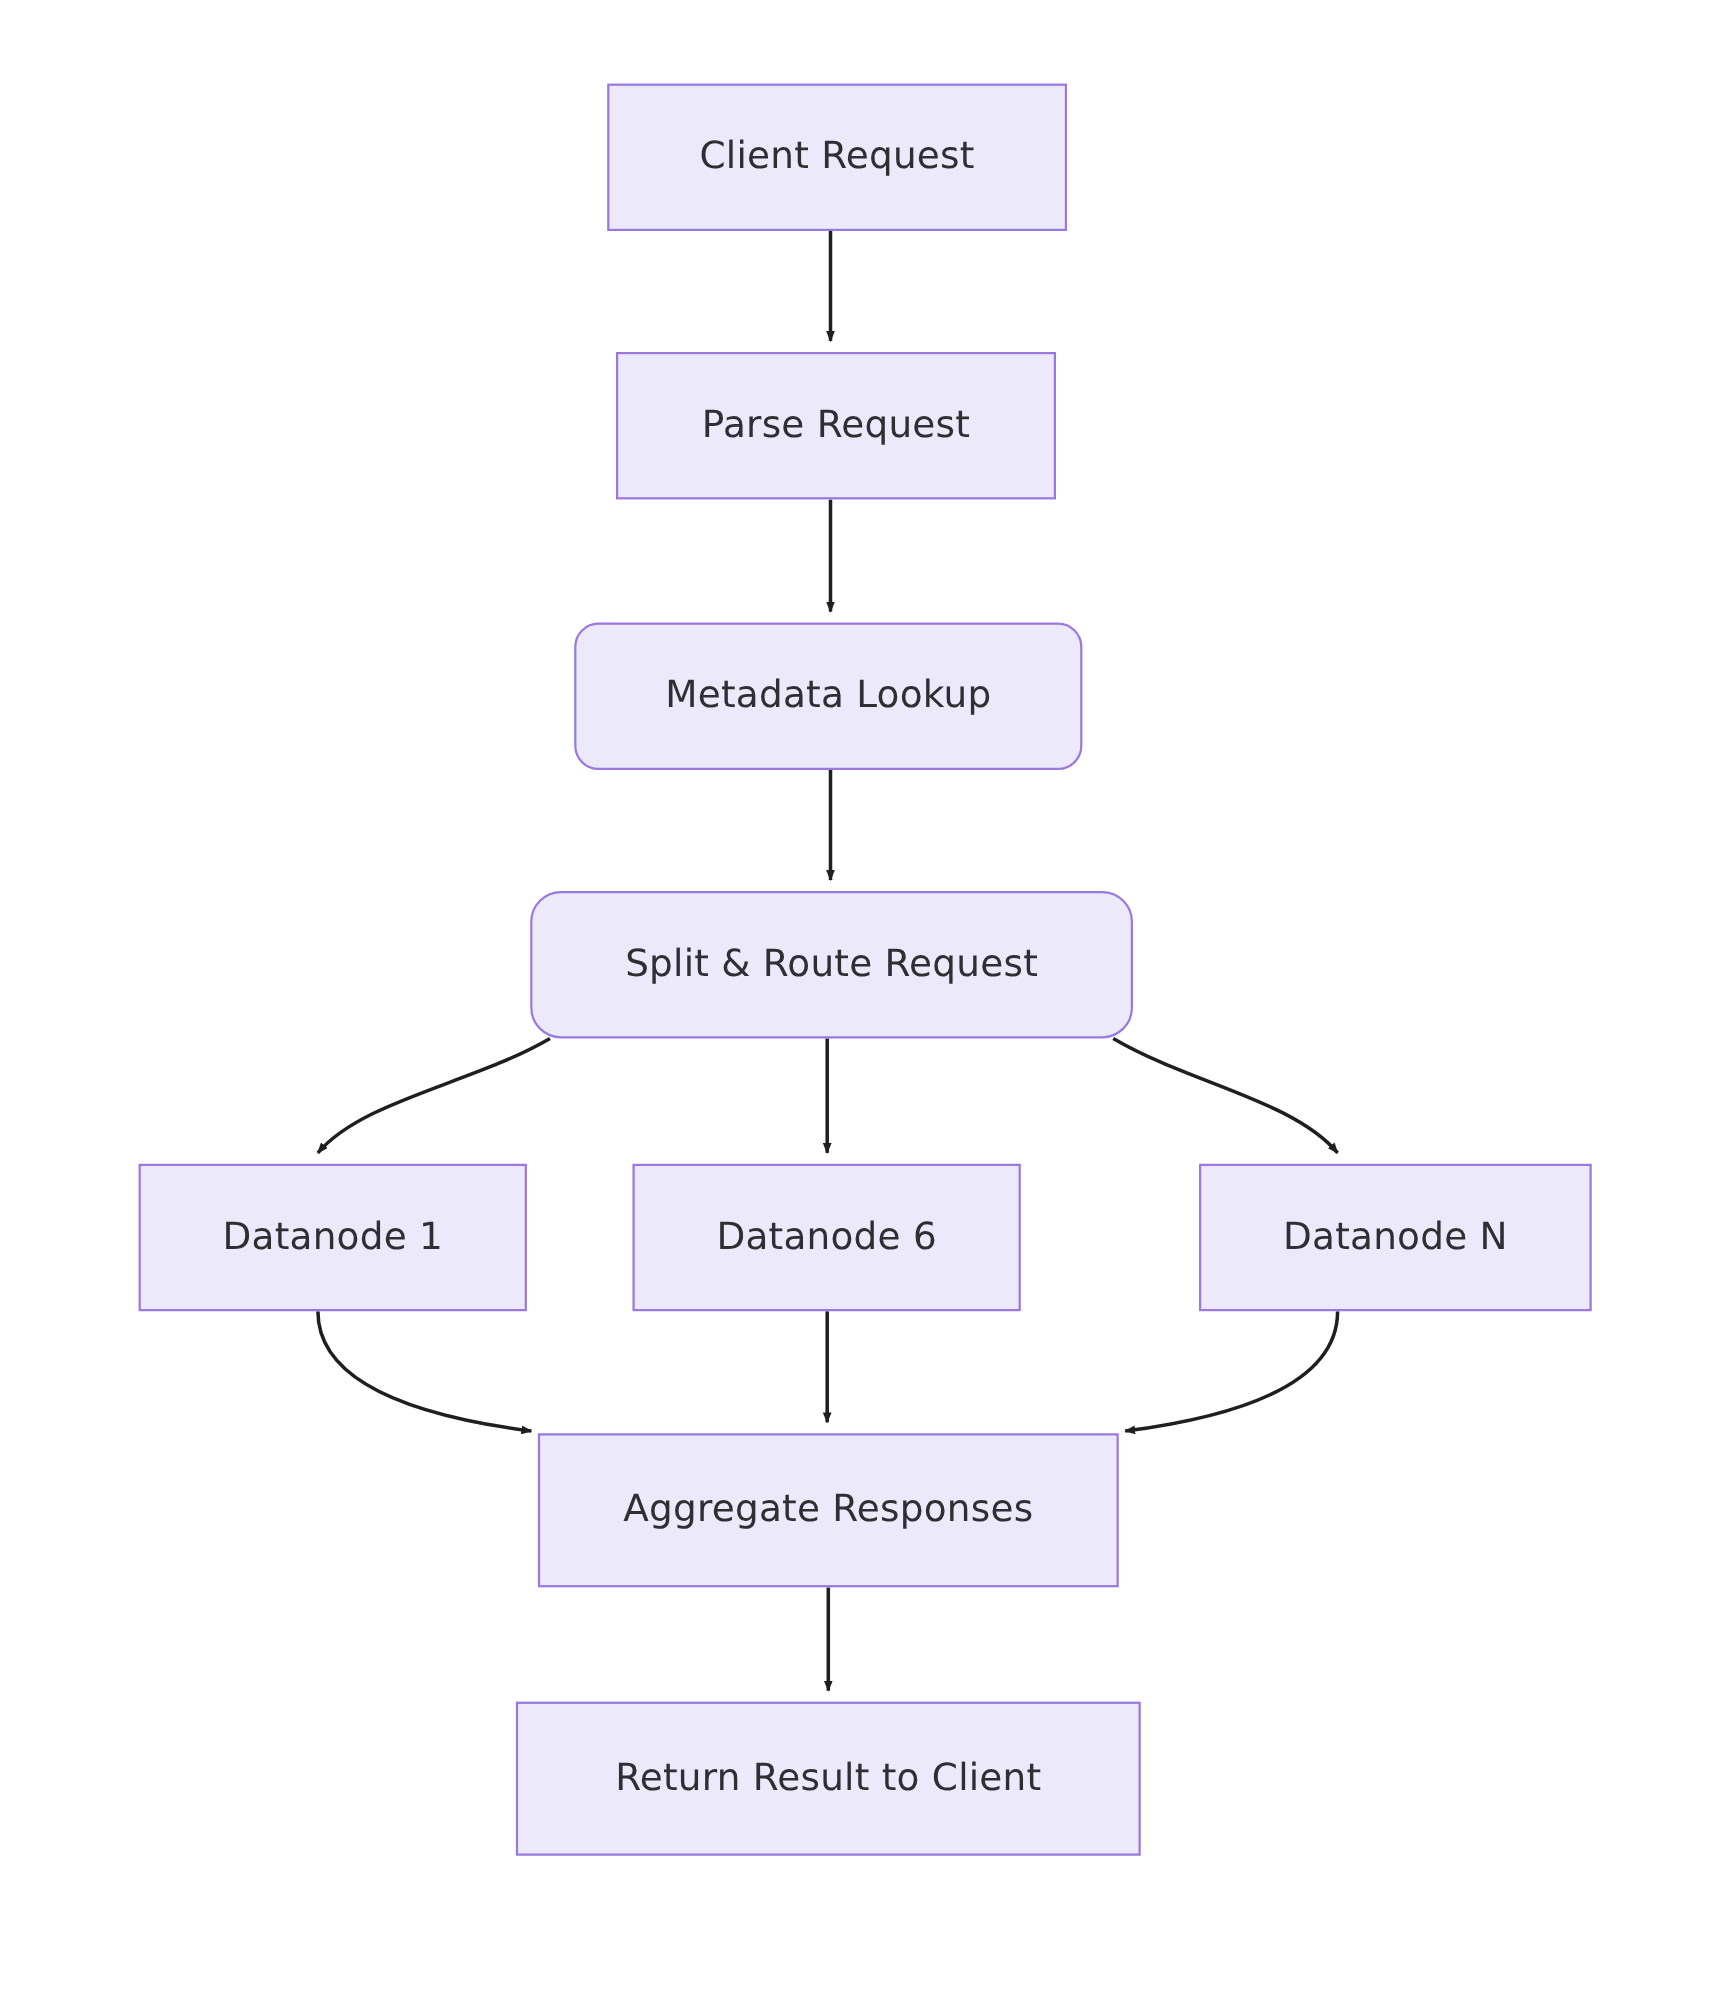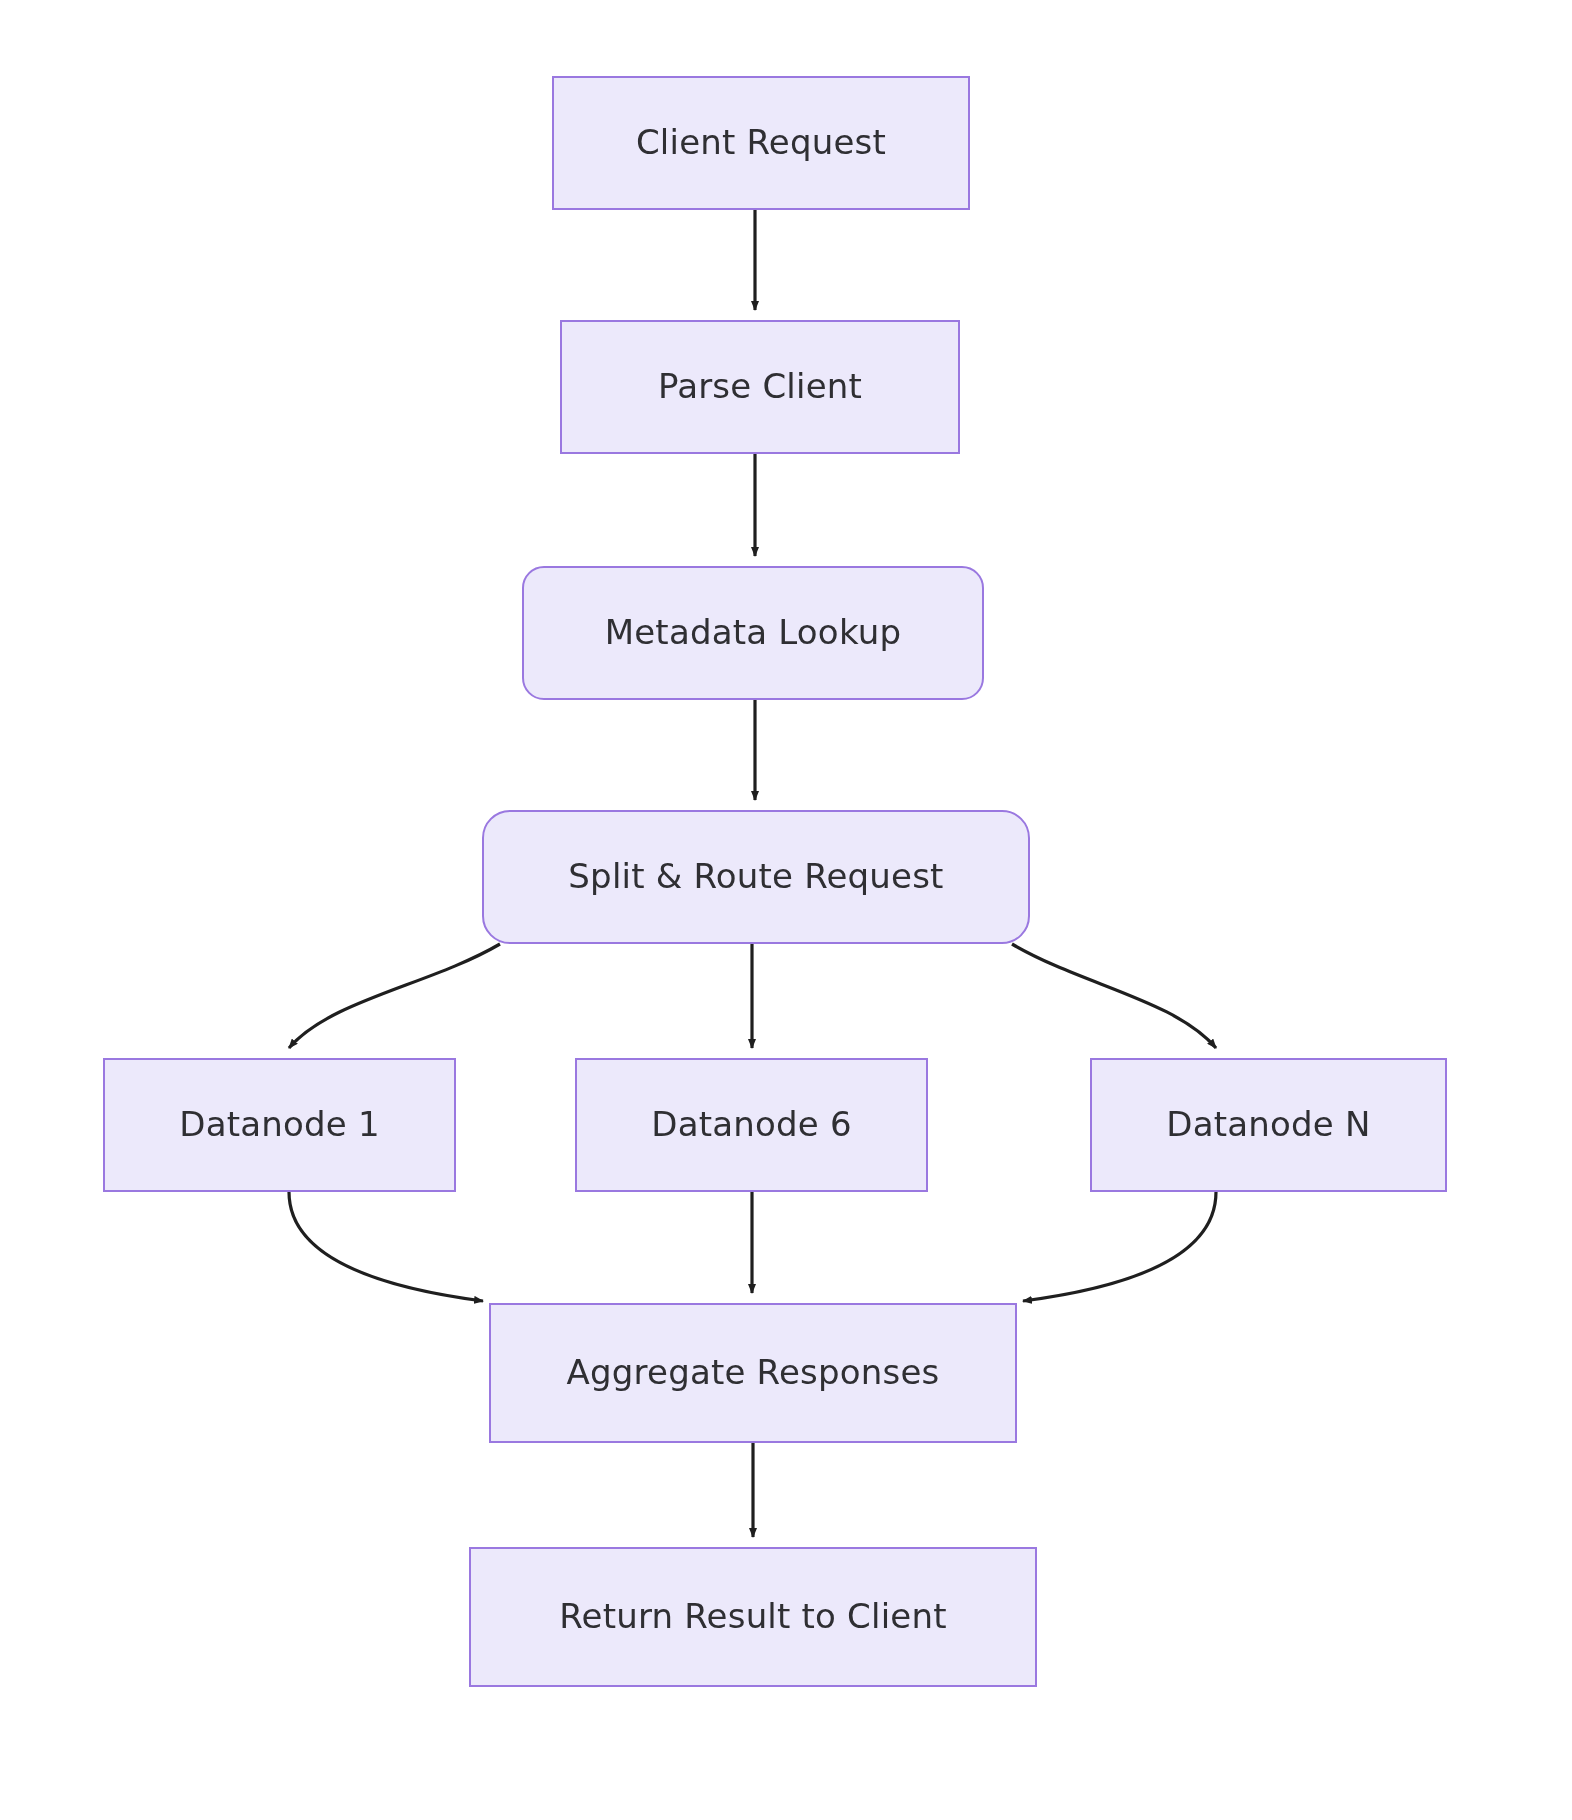--- a/index.html
+++ b/index.html
@@ -77,32 +77,32 @@
     <path d="M 1216,1192 C 1216,1250 1146,1285 1023,1301" stroke="#1F1F1F" stroke-width="3.2" fill="none" marker-end="url(#arrowhead)"></path>
 
     <path d="M 753,1443 L 753,1537" stroke="#1F1F1F" stroke-width="3.2" fill="none" marker-end="url(#arrowhead)"></path>
   </svg>
 
   <div class="node" style="left:552px; top:76px; width:418px; height:134px;">
     <span class="node-label">Client Request</span>
   </div>
 
   <div class="node" style="left:560px; top:320px; width:400px; height:134px;">
-    <span class="node-label">Parse Client</span>
+    <span class="node-label">Parse Request</span>
   </div>
 
   <div class="node" style="left:522px; top:566px; width:462px; height:134px;border-radius:22px;">
     <span class="node-label">Metadata Lookup</span>
   </div>
 
   <div class="node" style="left:482px; top:810px; width:548px; height:134px;border-radius:28px;">
     <span class="node-label">Split &amp; Route Request</span>
   </div>
 
-  <div class="node" style="left:103px; top:1058px; width:353px; height:134px;">
+  <div class="node" style="left:126px; top:1058px; width:353px; height:134px;">
     <span class="node-label">Datanode 1</span>
   </div>
 
   <div class="node" style="left:575px; top:1058px; width:353px; height:134px;">
     <span class="node-label">Datanode 6</span>
   </div>
 
   <div class="node" style="left:1090px; top:1058px; width:357px; height:134px;">
     <span class="node-label">Datanode N</span>
   </div>

